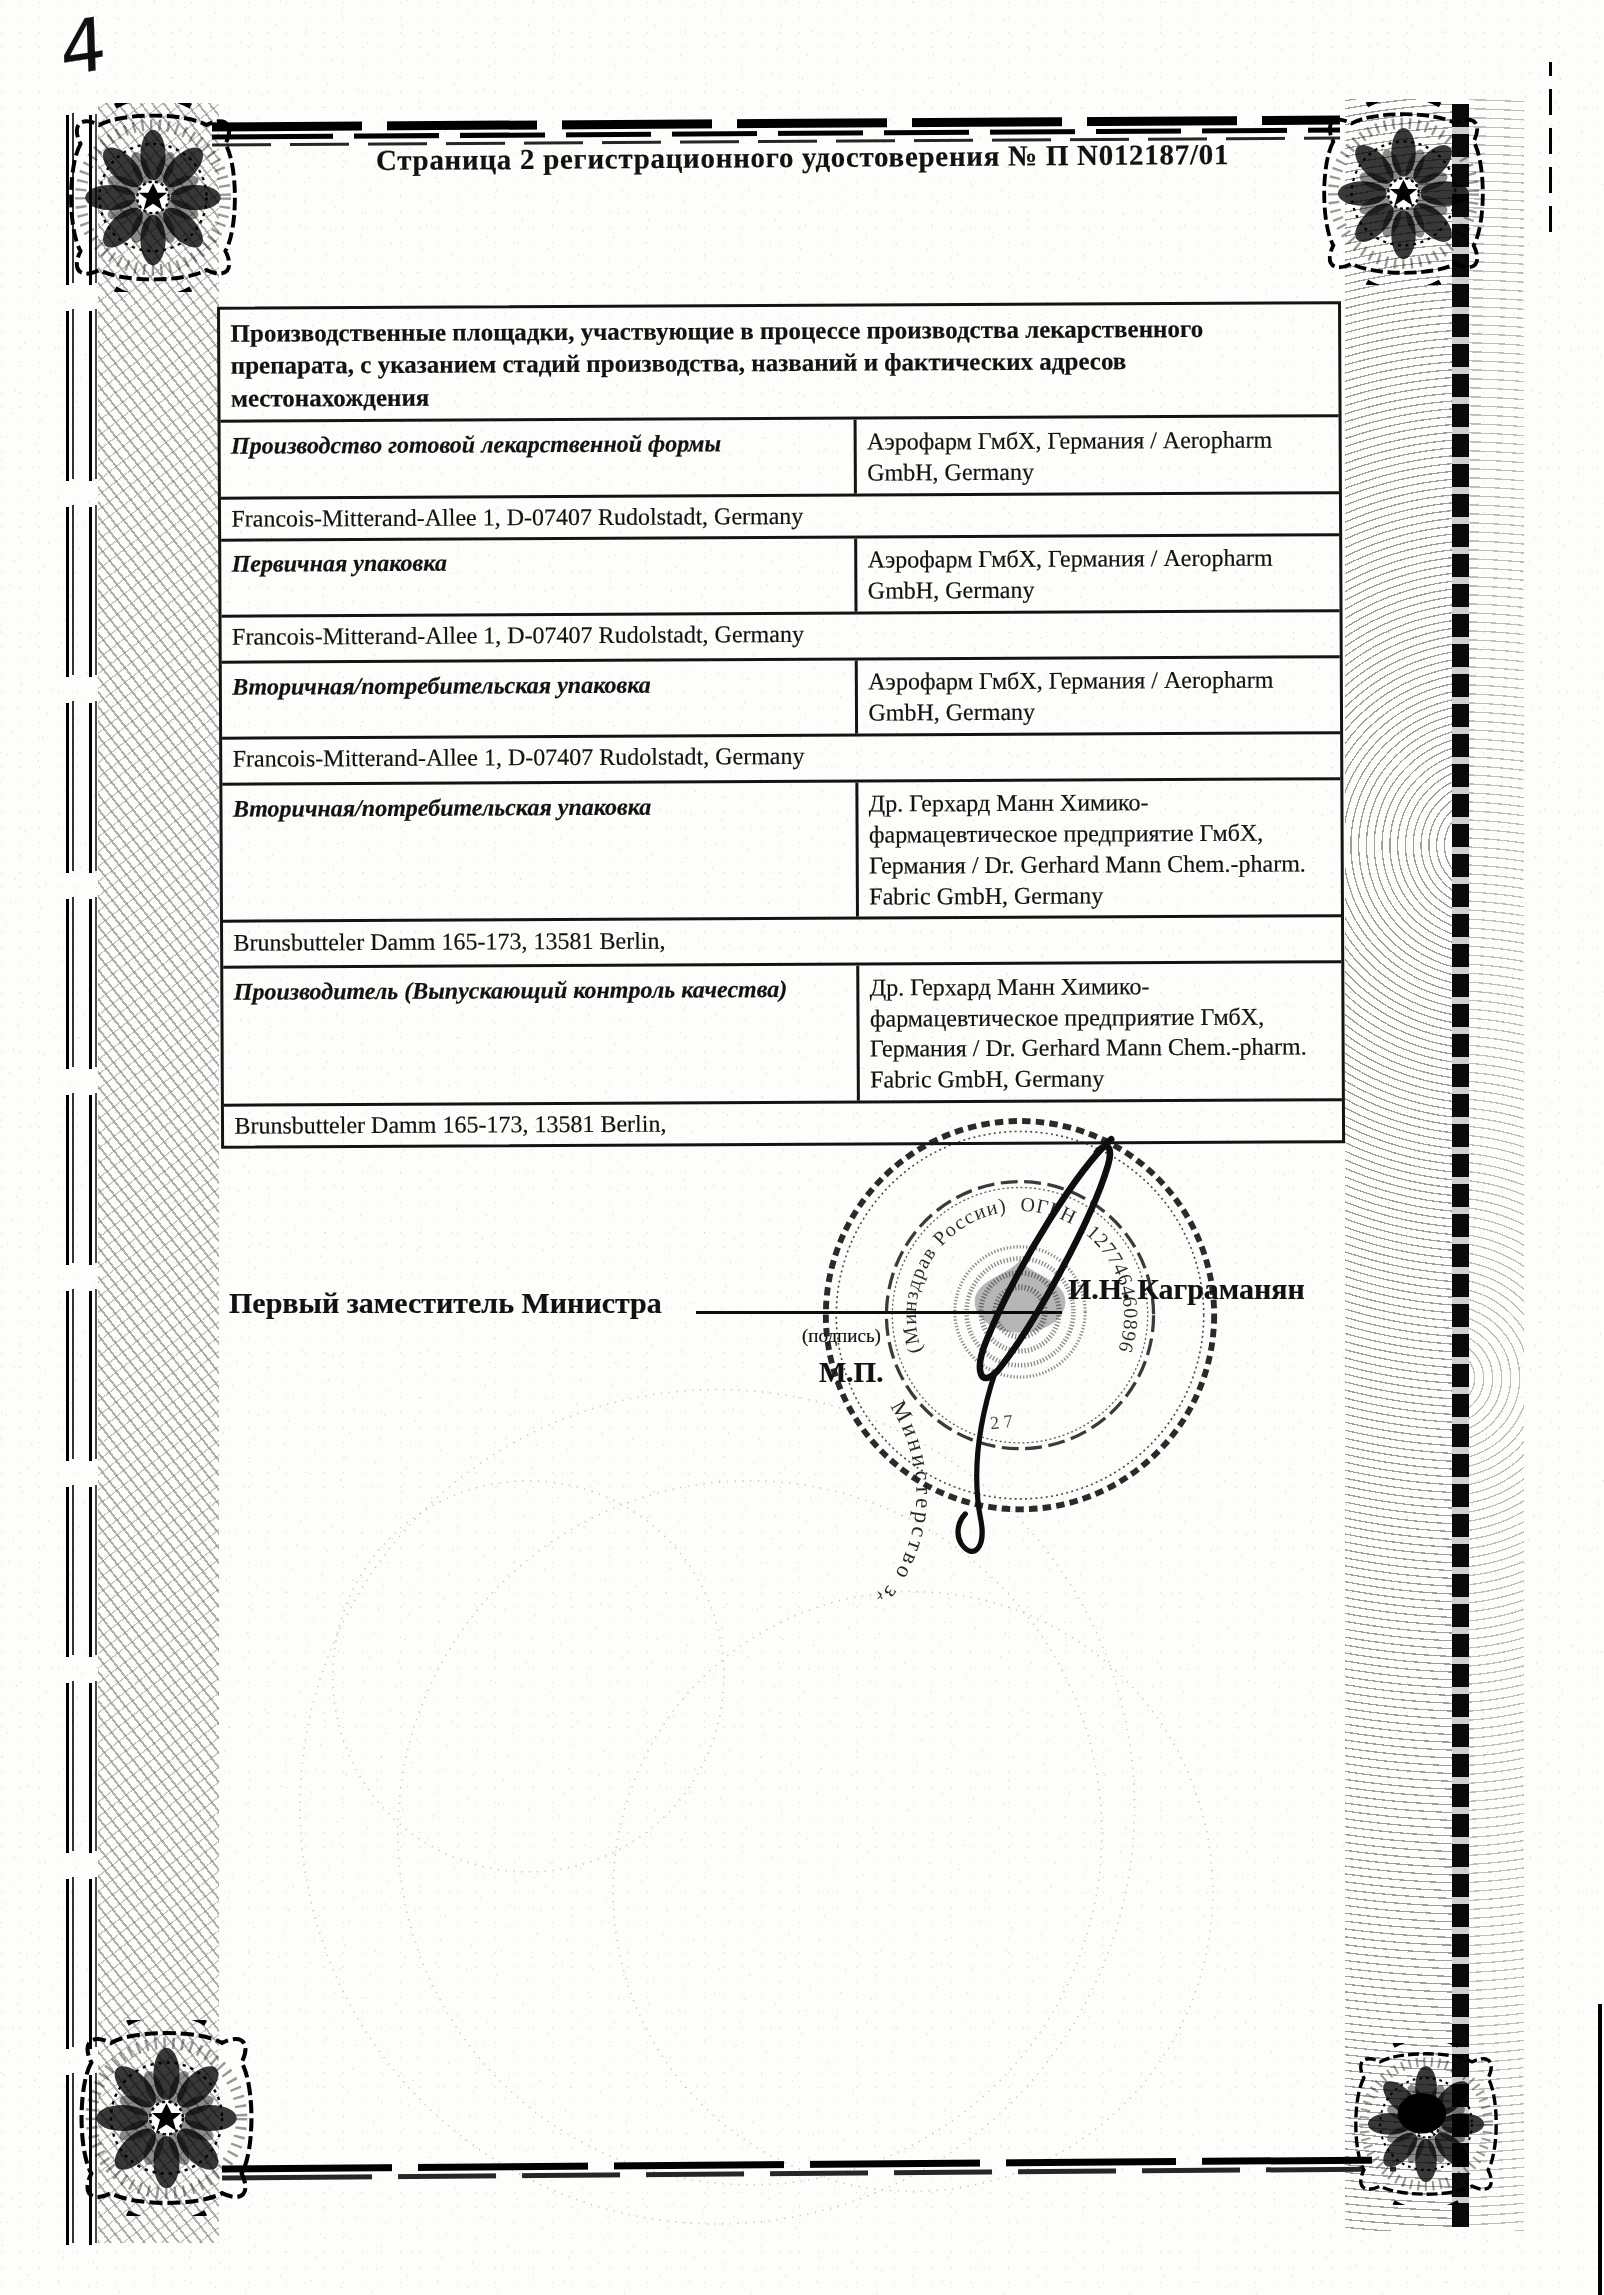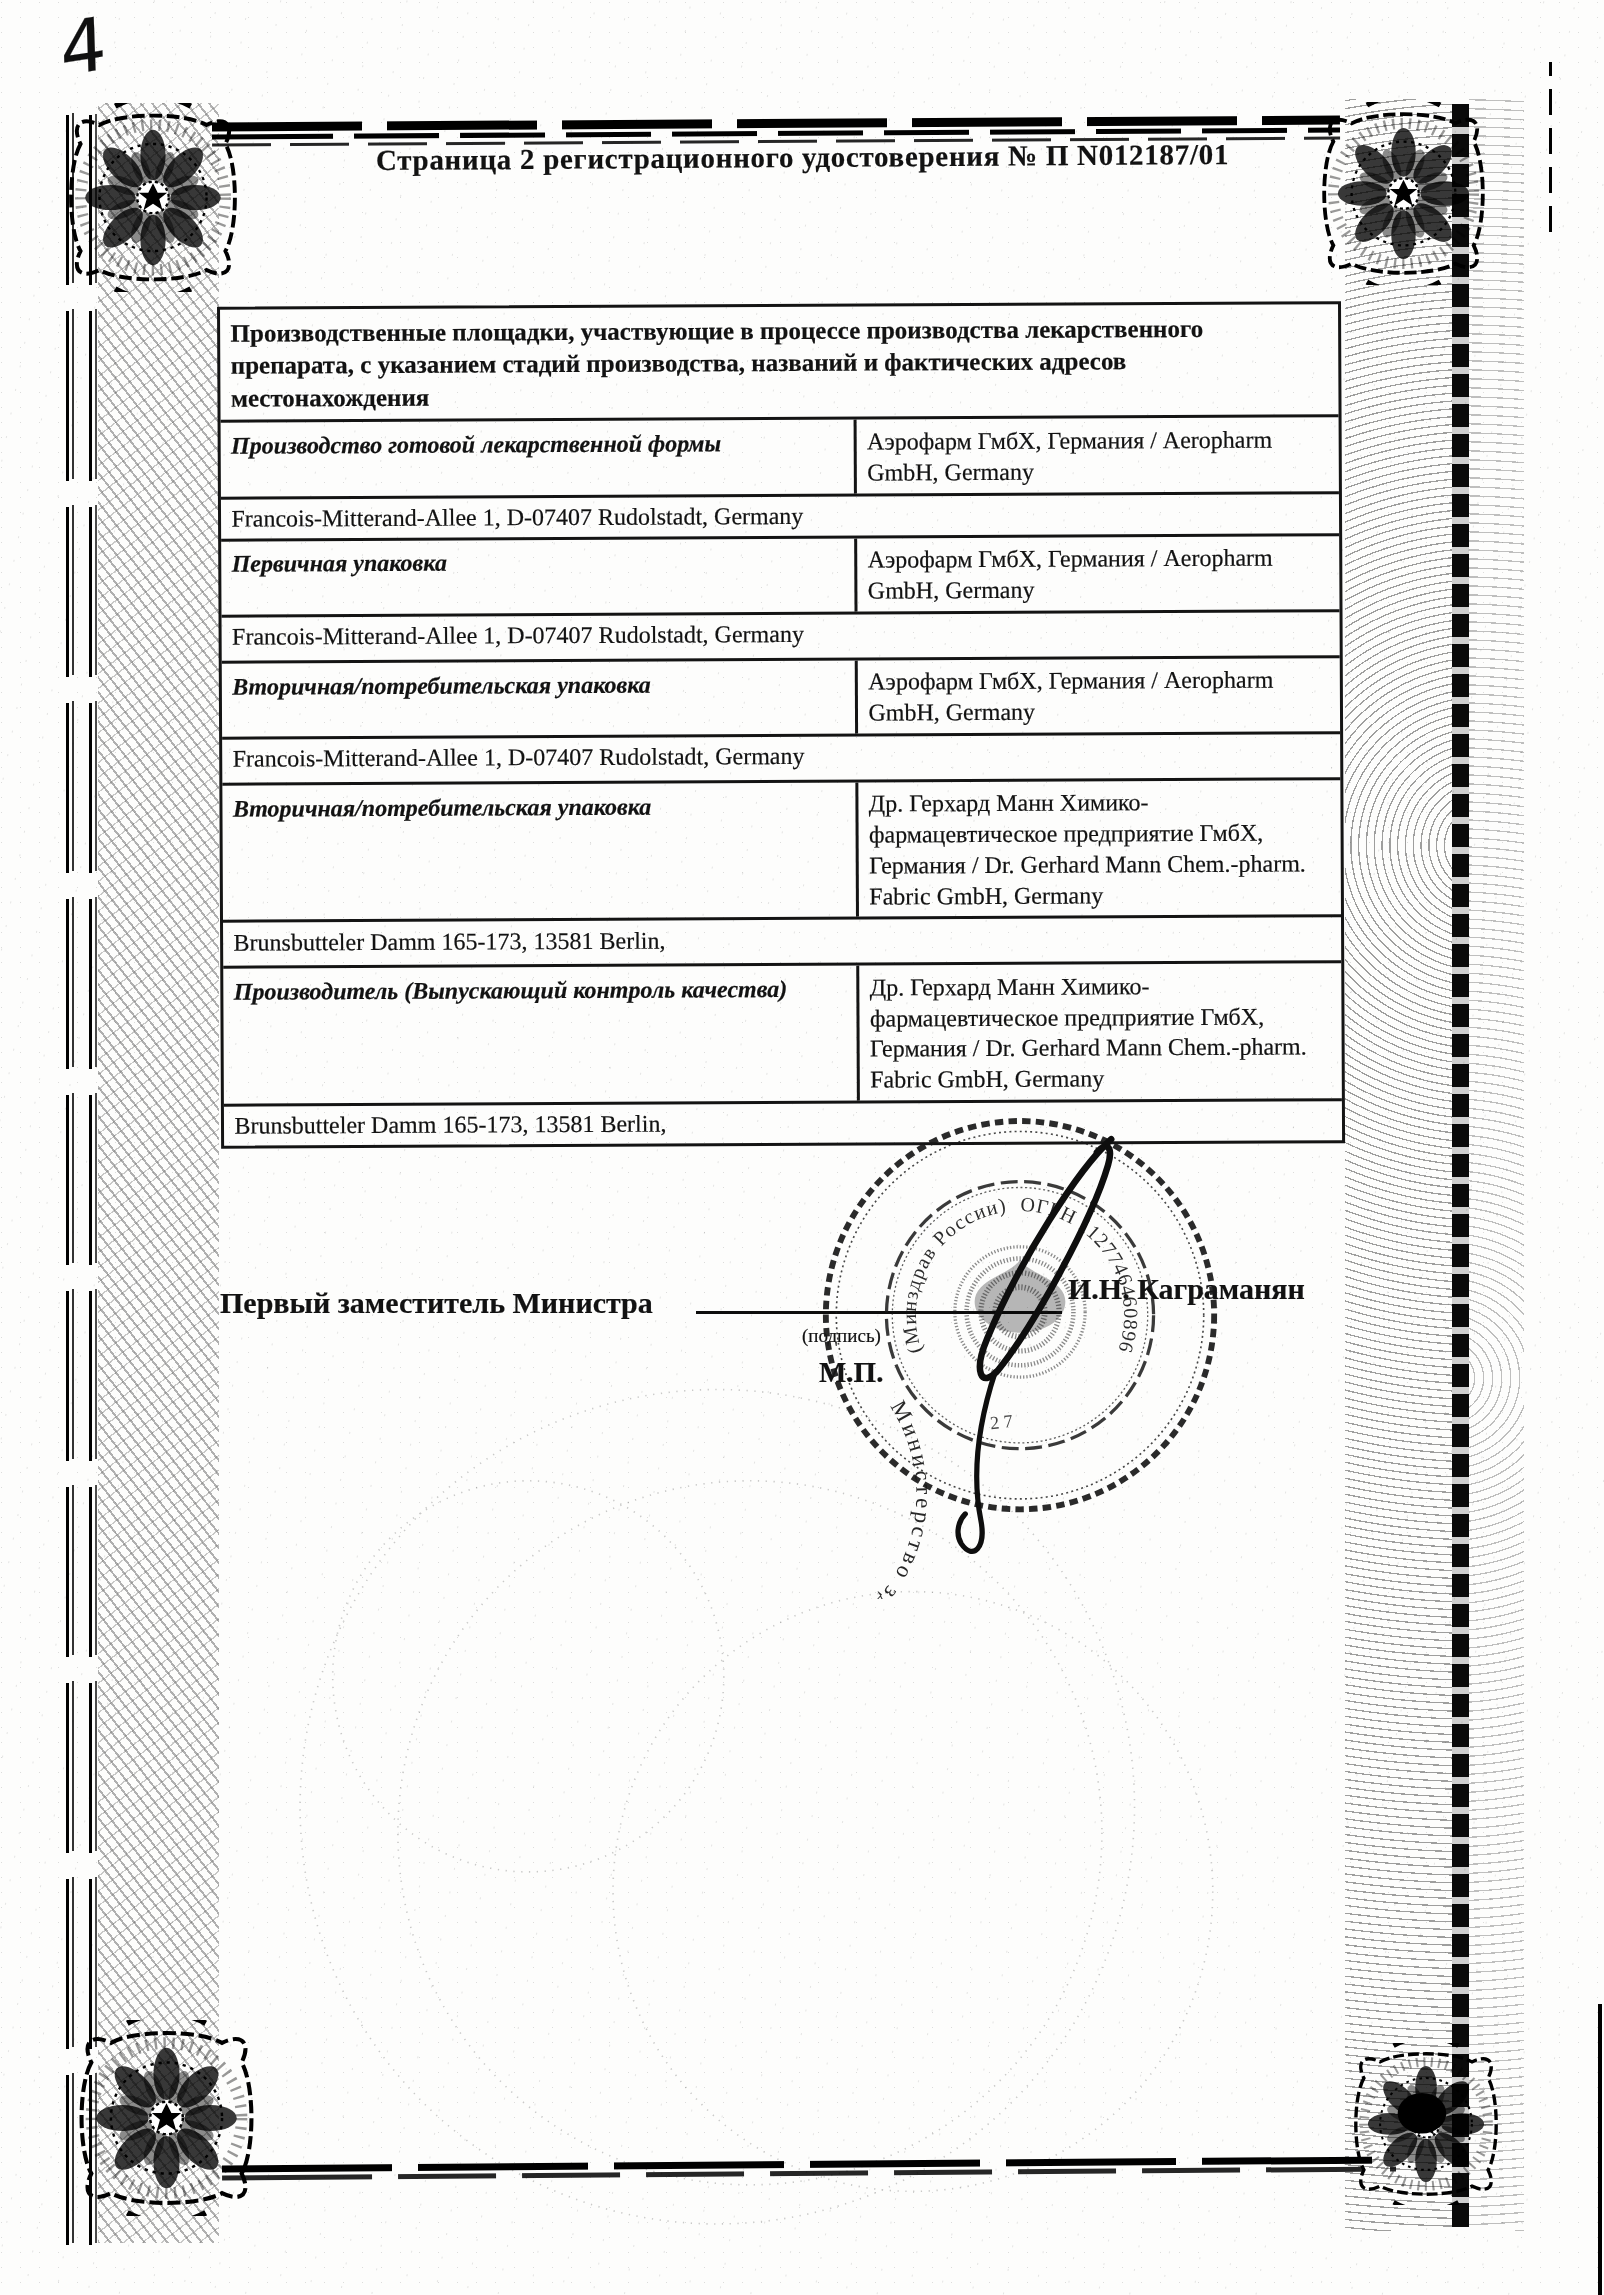--- a/index.html
+++ b/index.html
@@ -48,21 +48,21 @@
   .row{display:flex;align-items:stretch;border-top:3.3px solid #141414;box-sizing:border-box;}
   .row:first-child{border-top:none;}
   .c-head{flex:1;padding:7.8px 15.7px 5.2px 10.4px;font-weight:700;font-size:25px;line-height:1.3;}
   .c-stage{width:636px;flex:0 0 auto;border-right:3.3px solid #141414;box-sizing:border-box;padding:7.8px 13px 5.2px 10.4px;font-style:italic;font-weight:700;font-size:24px;line-height:1.28;}
   .c-man{flex:1;padding:6.5px 7.8px 5.2px 10.4px;font-size:24px;line-height:1.28;}
   .c-full{flex:1;padding:6.5px 7.8px 3.9px 10.4px;font-size:24px;}
   .mh148{min-height:97px;} .mh105{min-height:68px;} .mh65{min-height:42px;}
   .mh112{min-height:73px;} .mh70{min-height:46px;} .mh108{min-height:70px;}
   .mh200{min-height:130px;} .mh170{min-height:111px;}
   
-  .sig-title{position:absolute;left:220px;top:1286px;font-size:30px;font-weight:700;white-space:nowrap;}
+  .sig-title{position:absolute;left:229px;top:1286px;font-size:30px;font-weight:700;white-space:nowrap;}
   .sig-line{position:absolute;left:696px;top:1311px;width:366px;height:3.3px;background:#0d0d0d;}
   .sig-caption{position:absolute;left:802px;top:1325px;font-size:19px;text-align:center;}
   .sig-mp{position:absolute;left:819px;top:1356px;font-size:29px;font-weight:700;}
   .sig-name{position:absolute;left:1068px;top:1272px;font-size:30px;font-weight:700;white-space:nowrap;}
   .stamp{position:absolute;left:805px;top:1090px;width:430px;height:509px;}
   
   .rosette{position:absolute;}
   .ros-tl{left:55px;top:103px;width:196px;height:189px;}
   .ros-tr{left:1309px;top:102px;width:189px;height:183px;}
   .ros-bl{left:67px;top:2020px;width:199px;height:196px;}

